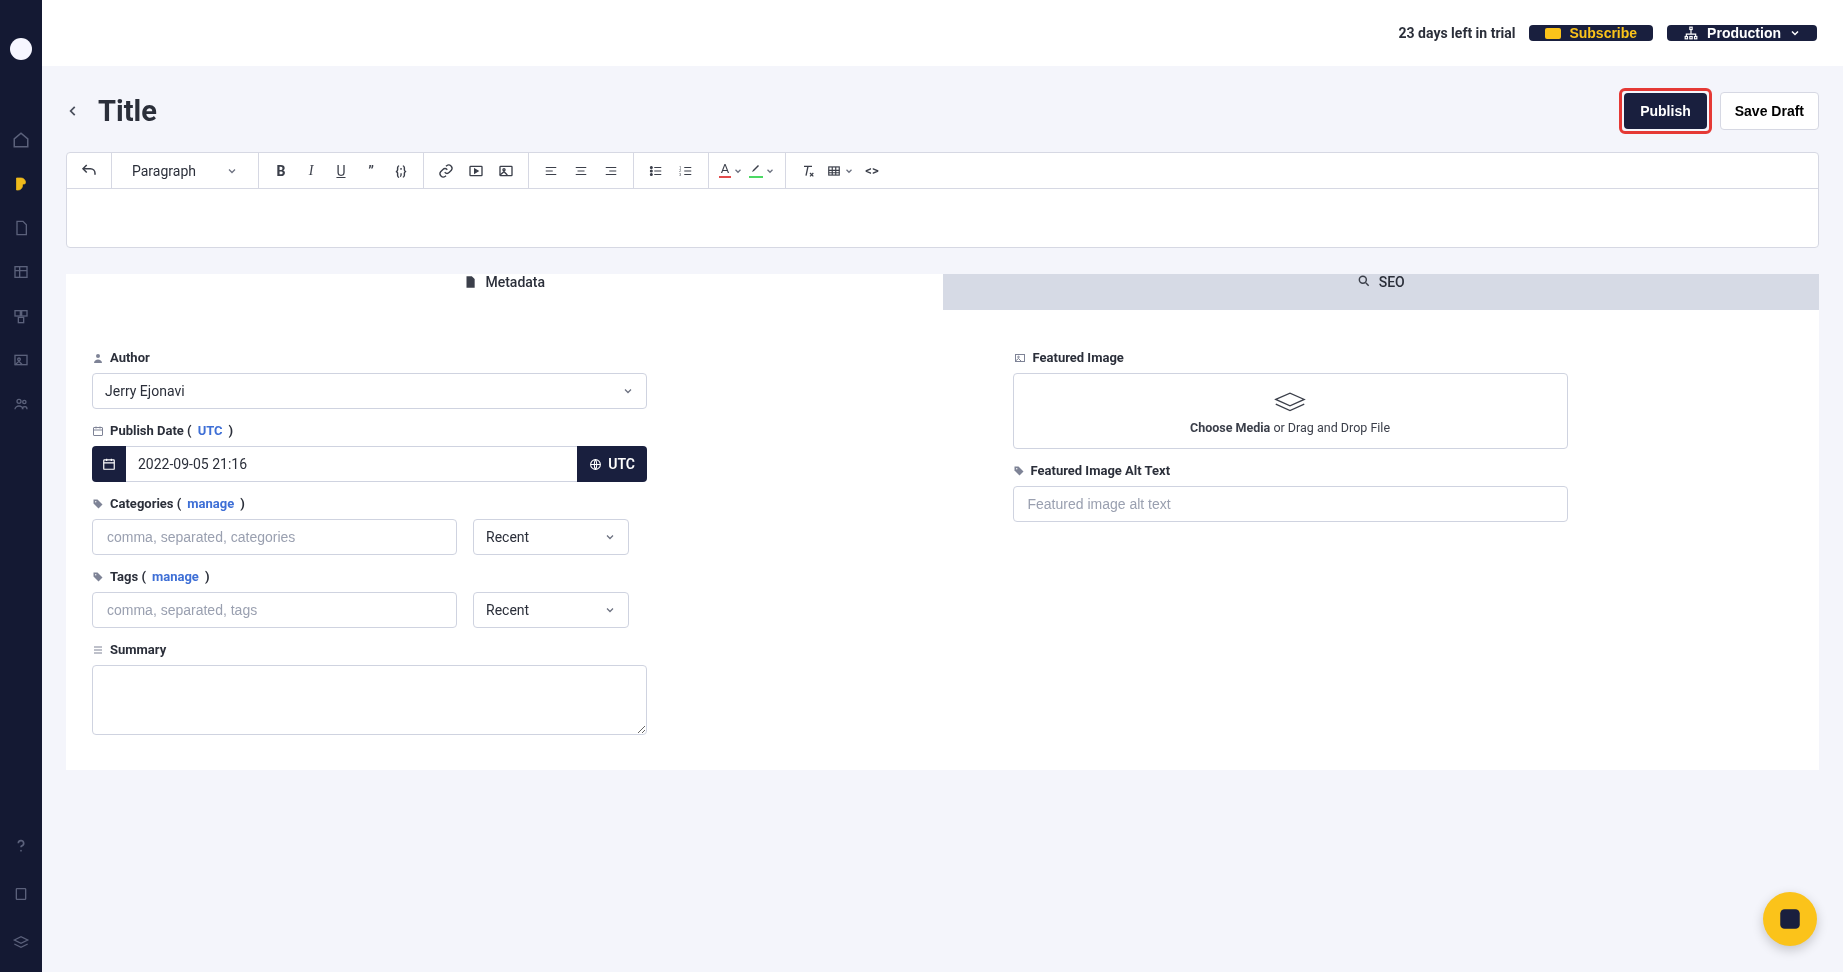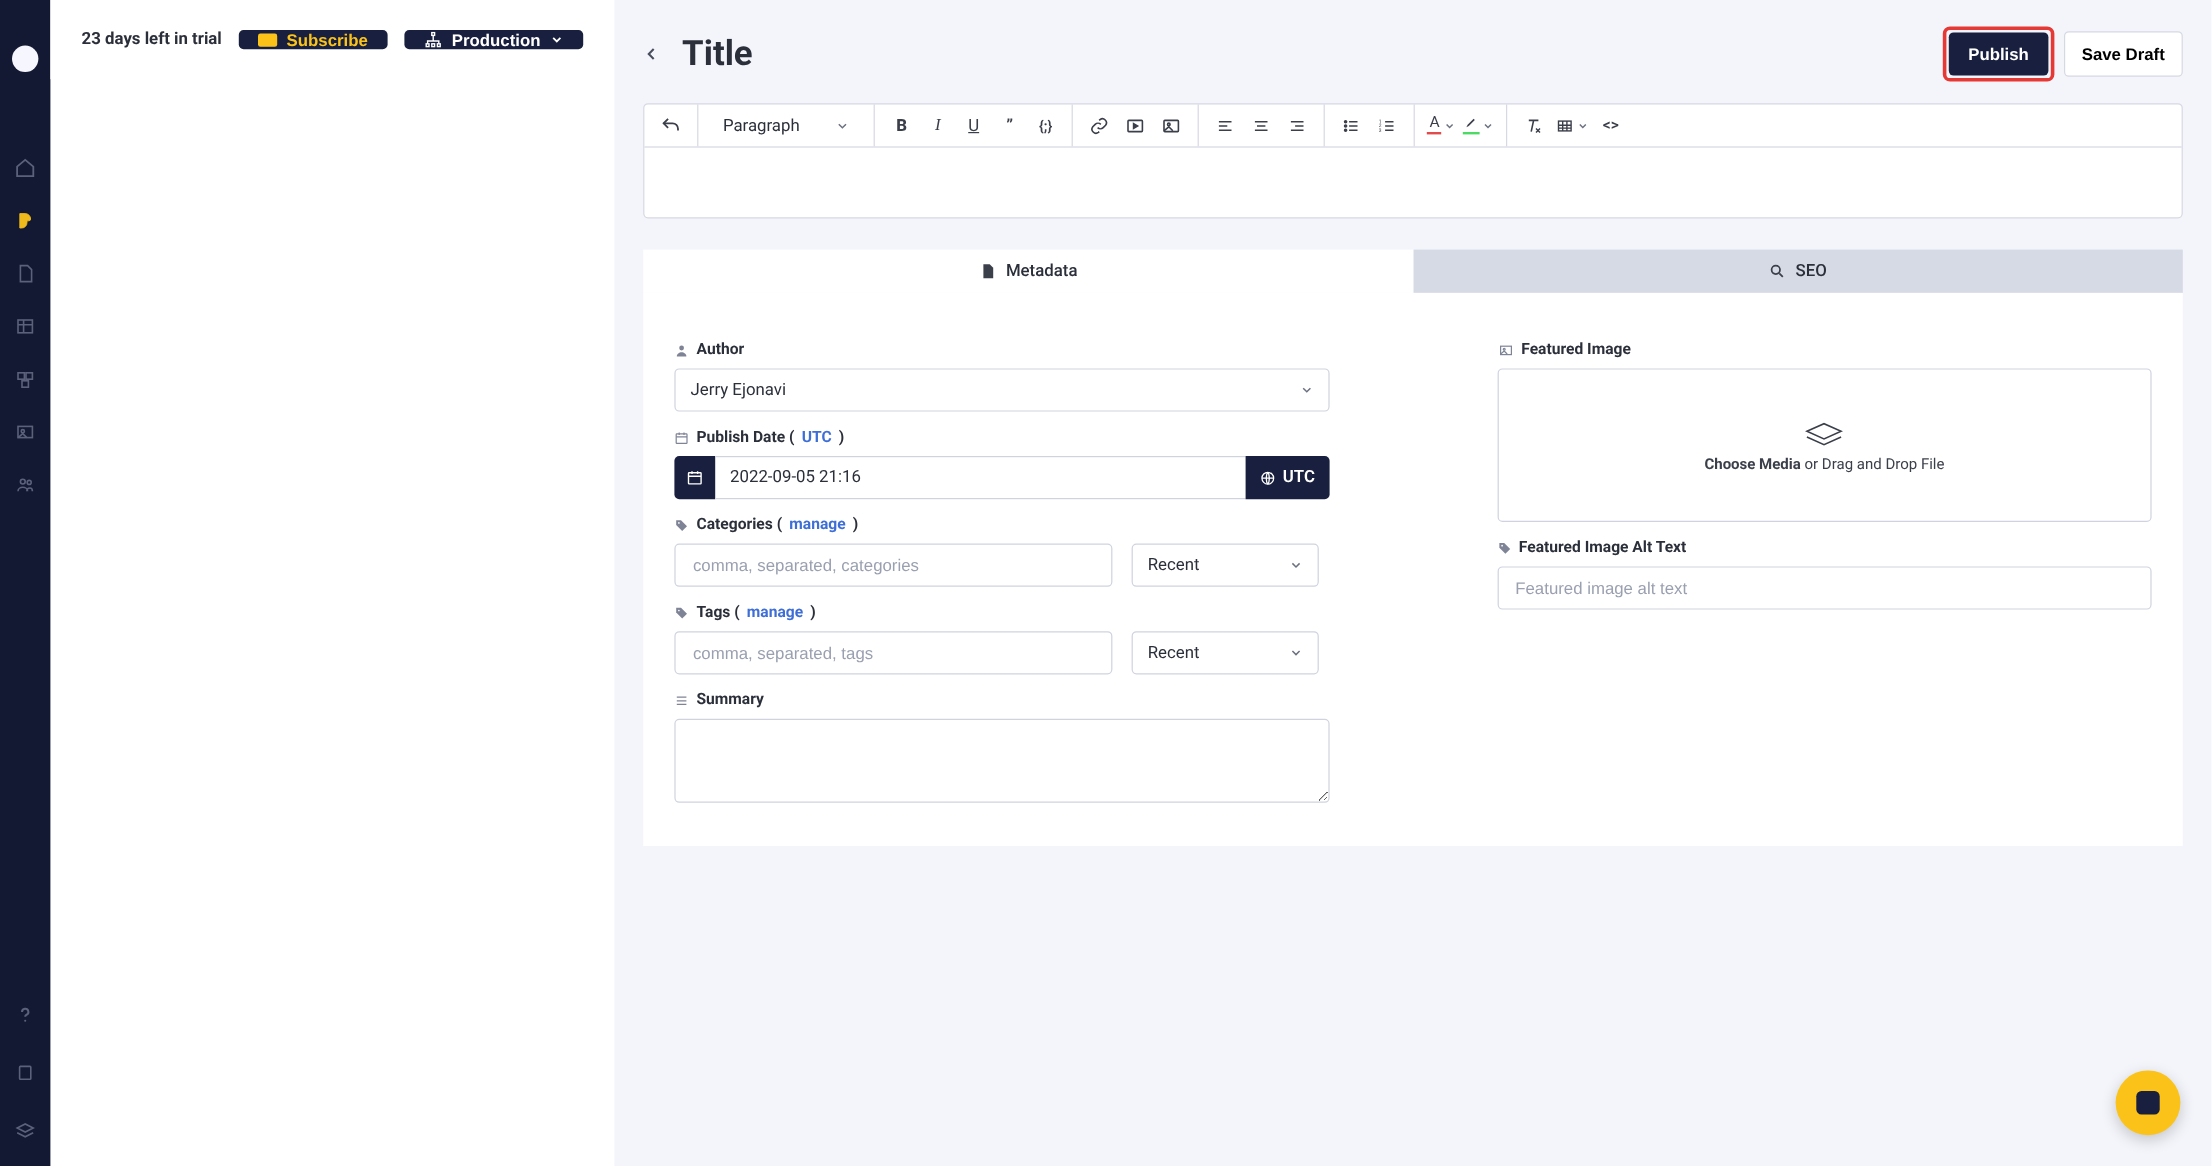--- a/index.html
+++ b/index.html
@@ -21,21 +21,21 @@
 
   
   .sidenav{position:absolute;left:0;top:0;width:42px;height:100%;background:var(--navy-dark);display:flex;flex-direction:column;align-items:center;padding-top:8px;gap:20px;}
   .sidenav .avatar{width:22px;height:22px;border-radius:50%;background:#f6f6ff;margin-top:30px;margin-bottom:50px;}
   .sidenav .icons{display:flex;flex-direction:column;gap:24px;align-items:center;}
   .sidenav .icon{width:20px;height:20px;color:#5b617b;display:flex;align-items:center;justify-content:center;cursor:pointer;}
   .sidenav .icon.active svg{stroke:var(--yellow);fill:var(--yellow);}
   .sidenav .bottom{margin-top:auto;margin-bottom:20px;display:flex;flex-direction:column;gap:28px;align-items:center;}
 
   
-  .main{position:absolute;left:42px;top:0;right:0;height:100%;display:flex;flex-direction:row;}
+  .main{position:absolute;left:42px;top:0;right:0;height:100%;display:flex;flex-direction:column;}
 
   
   .topbar{height:66px;background:#fff;display:flex;align-items:center;justify-content:flex-end;padding:0 26px;gap:14px;}
   .trial{font-weight:700;color:#2b2f3a;}
   .btn{border:0;border-radius:4px;padding:0 16px;font-weight:700;cursor:pointer;display:inline-flex;align-items:center;gap:8px;font-size:14px;}
   .btn-subscribe{background:var(--navy);color:var(--yellow);}
   .btn-subscribe .sub-chip{width:16px;height:11px;background:var(--yellow);border-radius:2px;display:inline-block;}
   .btn-production{background:var(--navy);color:#fff;}
   .btn-production .net-icon{display:inline-block;}
 
@@ -56,21 +56,21 @@
   .editor{background:#fff;border:1px solid var(--border);border-radius:4px;}
   .edbar{display:flex;align-items:center;border-bottom:1px solid var(--border);height:36px;}
   .edgroup{display:flex;align-items:center;height:100%;border-right:1px solid var(--border);padding:0 8px;gap:2px;}
   .edgroup:last-child{border-right:0;}
   .edbtn{width:28px;height:28px;display:flex;align-items:center;justify-content:center;color:#3b3f4a;cursor:pointer;border-radius:3px;}
   .para-select{display:flex;align-items:center;gap:30px;padding:0 12px;cursor:pointer;min-width:100px;}
   .editor-body{height:58px;}
 
   
   .tabs{display:flex;margin-top:26px;}
-  .tab{flex:1;height:36px;display:flex;align-items:center;justify-content:center;gap:8px;font-weight:500;cursor:pointer;}
+  .tab{flex:1;height:36px;display:flex;justify-content:center;gap:8px;font-weight:500;cursor:pointer;}
   .tab.metadata{background:#fff;}
   .tab.seo{background:var(--panel-inactive);}
 
   
   .panel{background:#fff;padding:26px 0 32px;}
   .panel-inner{display:flex;gap:0;padding:0 26px;}
   .col{flex:1;min-width:0;}
   .col.left{padding-right:140px;}
   .col.right{padding-left:0;}
 
@@ -90,21 +90,21 @@
   
   .daterow{display:flex;align-items:stretch;height:36px;width:555px;max-width:100%;}
   .date-cal{width:34px;background:var(--navy);border-radius:4px 0 0 4px;display:flex;align-items:center;justify-content:center;color:#fff;}
   .date-input{flex:1;border:1px solid var(--input-border);border-left:0;border-right:0;padding:0 12px;display:flex;align-items:center;}
   .date-utc{background:var(--navy);border-radius:0 4px 4px 0;padding:0 12px;display:flex;align-items:center;gap:6px;color:#fff;font-weight:600;}
 
   
   .summary{width:555px;max-width:100%;height:70px;border:1px solid var(--input-border);border-radius:4px;resize:both;overflow:auto;padding:8px 10px;}
 
   
-  .dropzone{height:128px;border:1px solid var(--input-border);border-radius:4px;display:flex;flex-direction:column;align-items:center;justify-content:center;gap:6px;color:#3b3f4a;}
+  .dropzone{height:76px;border:1px solid var(--input-border);border-radius:4px;display:flex;flex-direction:column;align-items:center;justify-content:center;gap:6px;color:#3b3f4a;}
   .dropzone .d-icon svg{width:38px;height:26px;}
   .dropzone .d-text{font-size:12.5px;}
   .dropzone .d-text strong{font-weight:700;}
 
   
   .help-bubble{position:absolute;right:26px;bottom:26px;width:54px;height:54px;border-radius:50%;background:var(--yellow);display:flex;align-items:center;justify-content:center;box-shadow:0 4px 12px rgba(0,0,0,0.2);cursor:pointer;}
 
   svg{display:block;}
 </style>
 </head>

